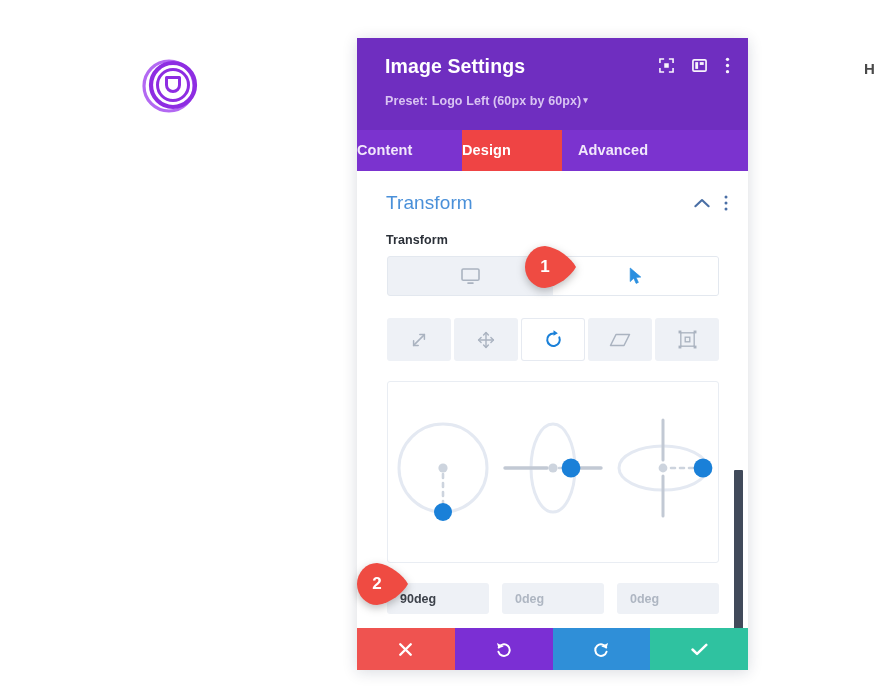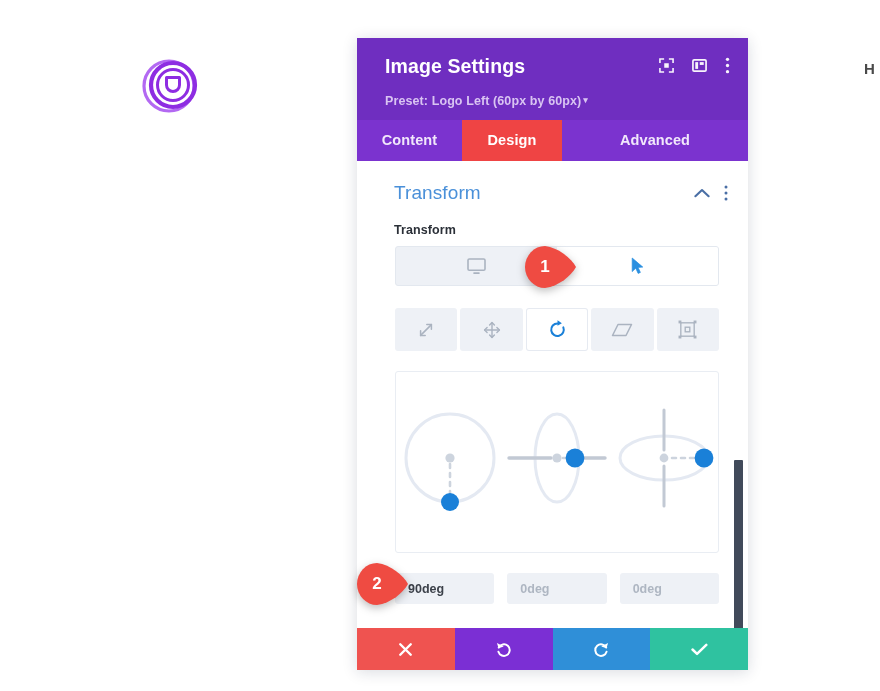--- a/index.html
+++ b/index.html
@@ -28,21 +28,21 @@
     width: 391px; height: 632px;
     background: #ffffff;
     box-shadow: 0 2px 14px rgba(20,30,60,.16);
     display: flex; flex-direction: column;
     overflow: hidden;
   }
 
   
   .panel-head {
     background: #6f2ec0;
-    padding: 17px 24px 12px 28px;
+    padding: 17px 24px 22px 28px;
     position: relative;
     flex: 0 0 auto;
   }
   .panel-title {
     color: #ffffff; font-size: 19.5px; font-weight: 700;
     line-height: 1.18; letter-spacing: .1px;
   }
   .panel-preset {
     color: #d9c4f2; font-size: 12.5px; font-weight: 600;
     margin-top: 16px; letter-spacing: .1px;
@@ -53,32 +53,31 @@
     display: flex; align-items: center; gap: 18px;
   }
   .head-icons .hi { opacity: .95; cursor: pointer; display: block; }
 
   
   .tabs { display: flex; background: #7b33cf; flex: 0 0 auto; }
   .tab {
     flex: 0 0 auto;
     padding: 12px 0 13px;
     color: #f1e7fb; font-size: 14.5px; font-weight: 600;
-    text-align: center; cursor: pointer;
+    cursor: pointer;
     letter-spacing: .1px;
   }
   .tab.t-content { width: 105px; }
   .tab.t-design  { width: 100px; background: #ef4444; color: #ffffff; }
-  .tab.t-adv     { width: 186px; }
+  .tab.t-adv     { width: 186px; padding-left: 16px; }
 
   
   .panel-body {
     flex: 1 1 auto; position: relative; background: #ffffff;
     overflow: hidden;
-    padding-left: 8px;
   }
   .section-head {
     display: flex; align-items: center;
     padding: 21px 20px 0 29px;
   }
   .section-title {
     color: #4a90d9; font-size: 19px; font-weight: 400;
     letter-spacing: .1px; flex: 1 1 auto;
   }
   .section-head .sh-ic { margin-left: 14px; cursor: pointer; display: block; }

